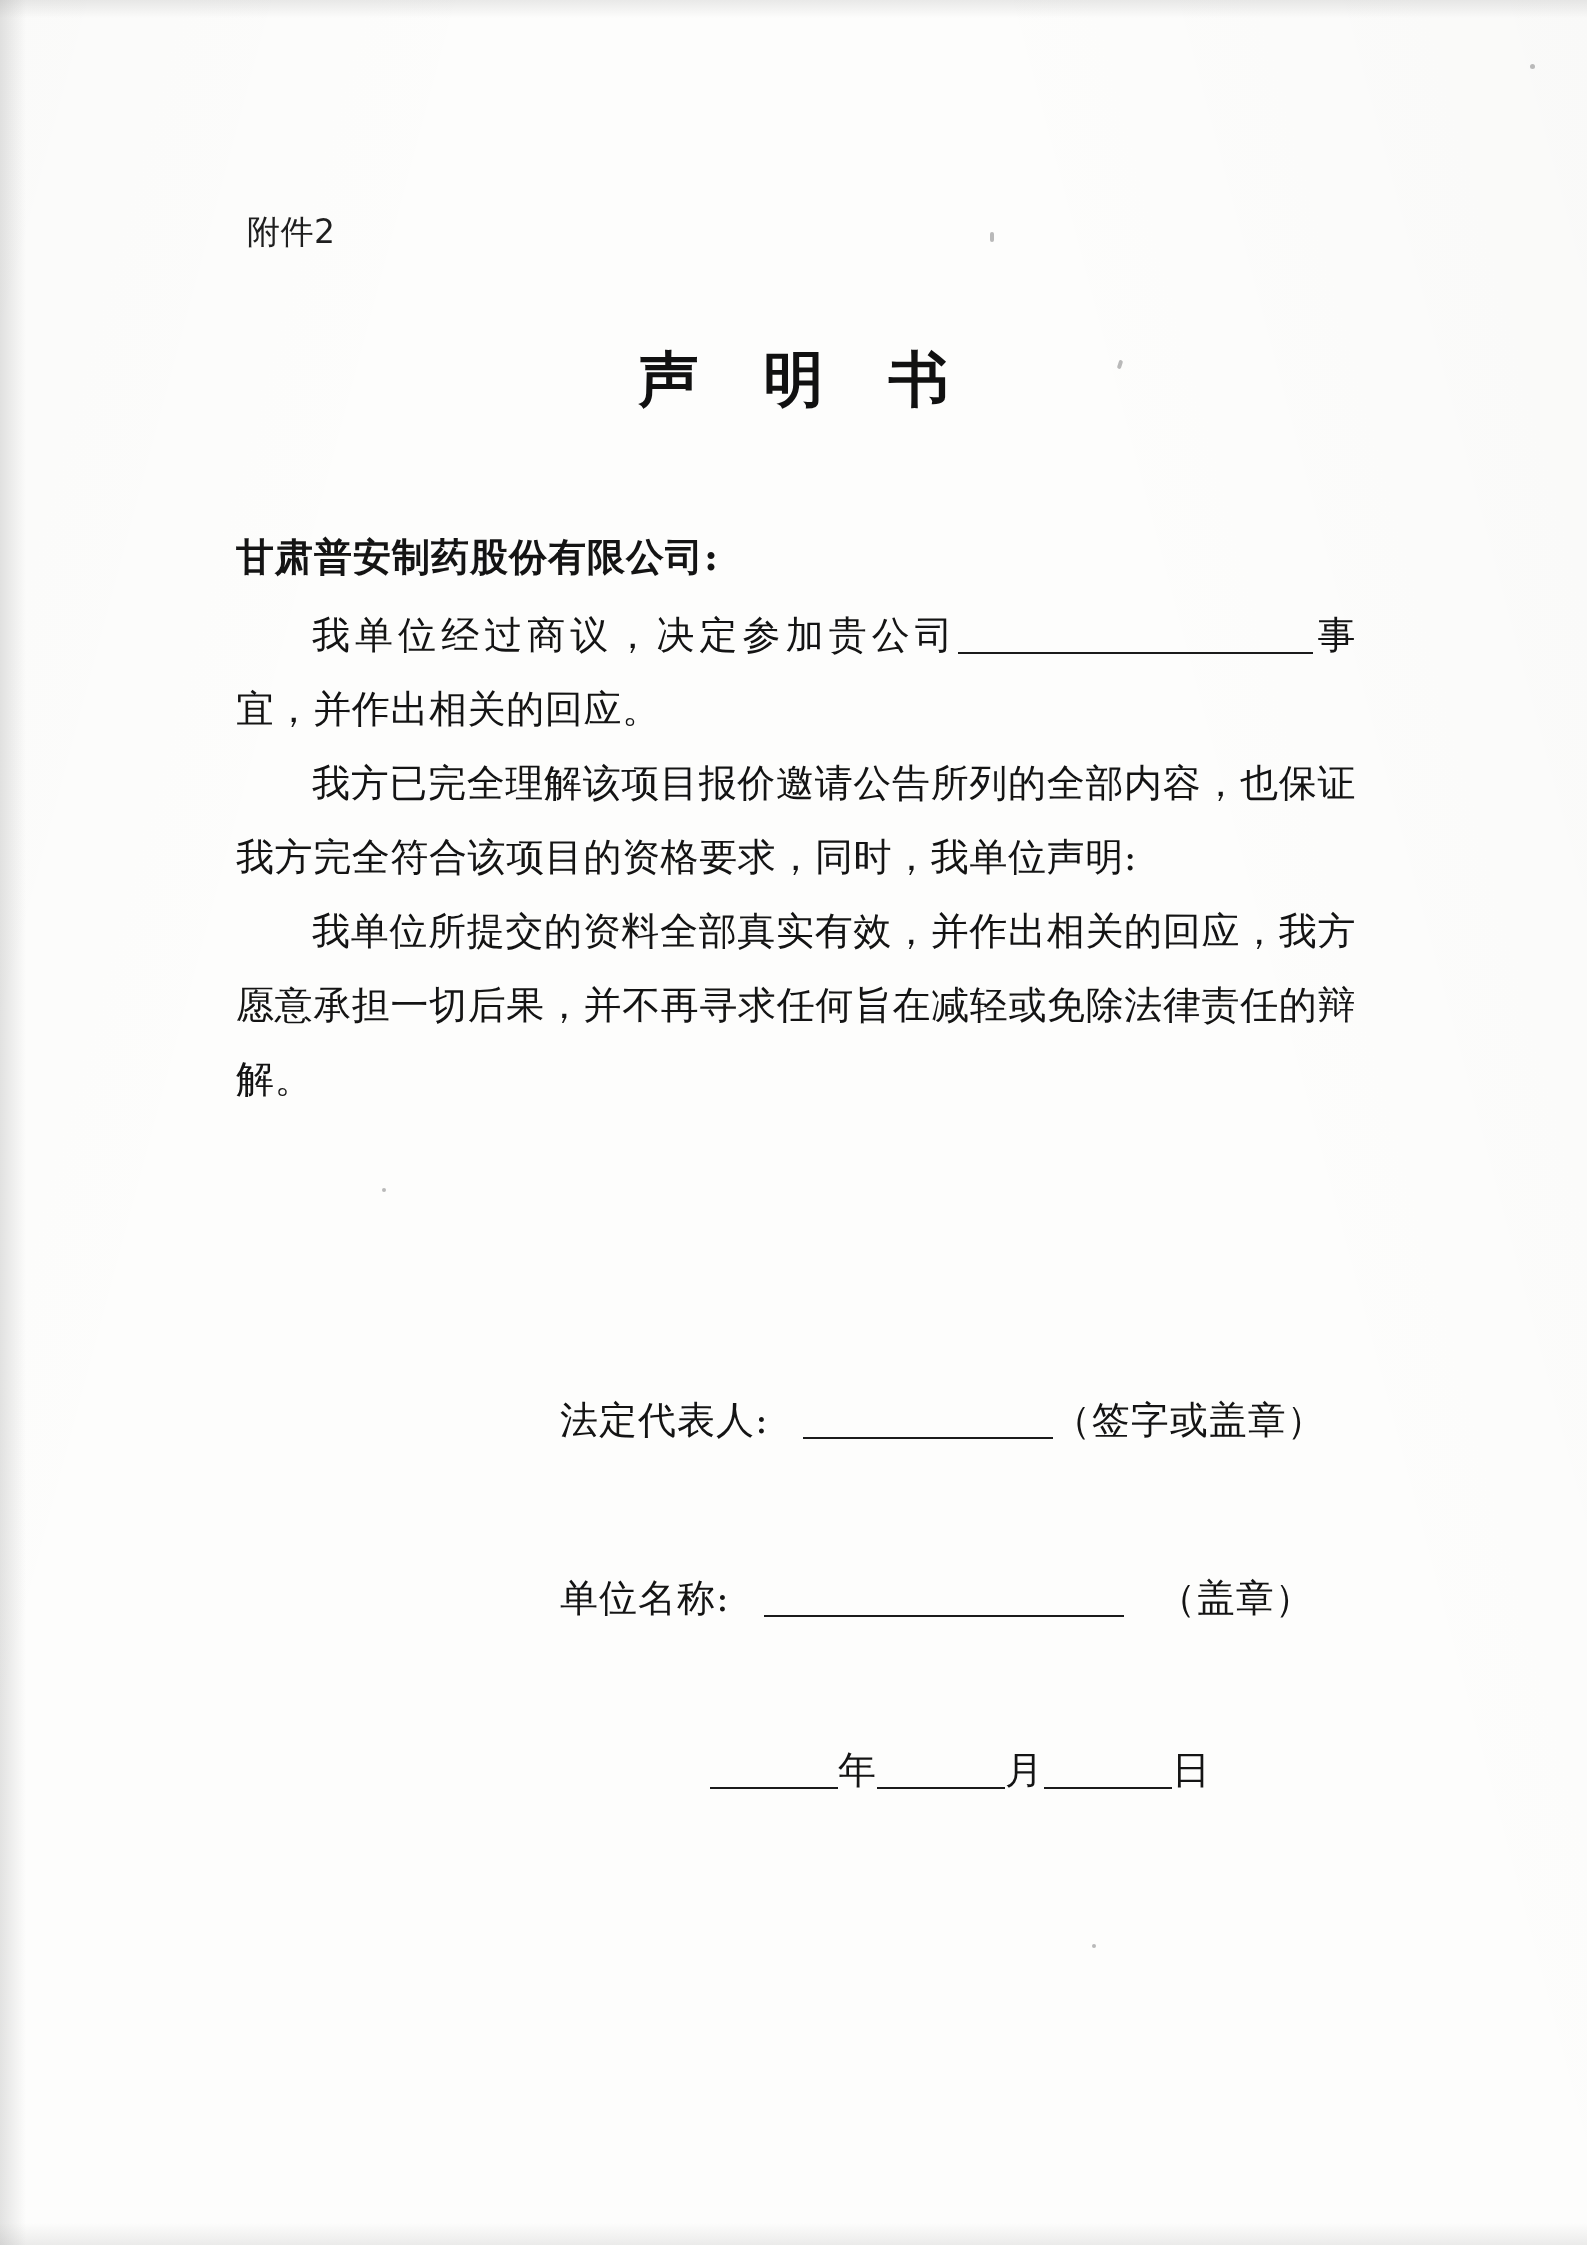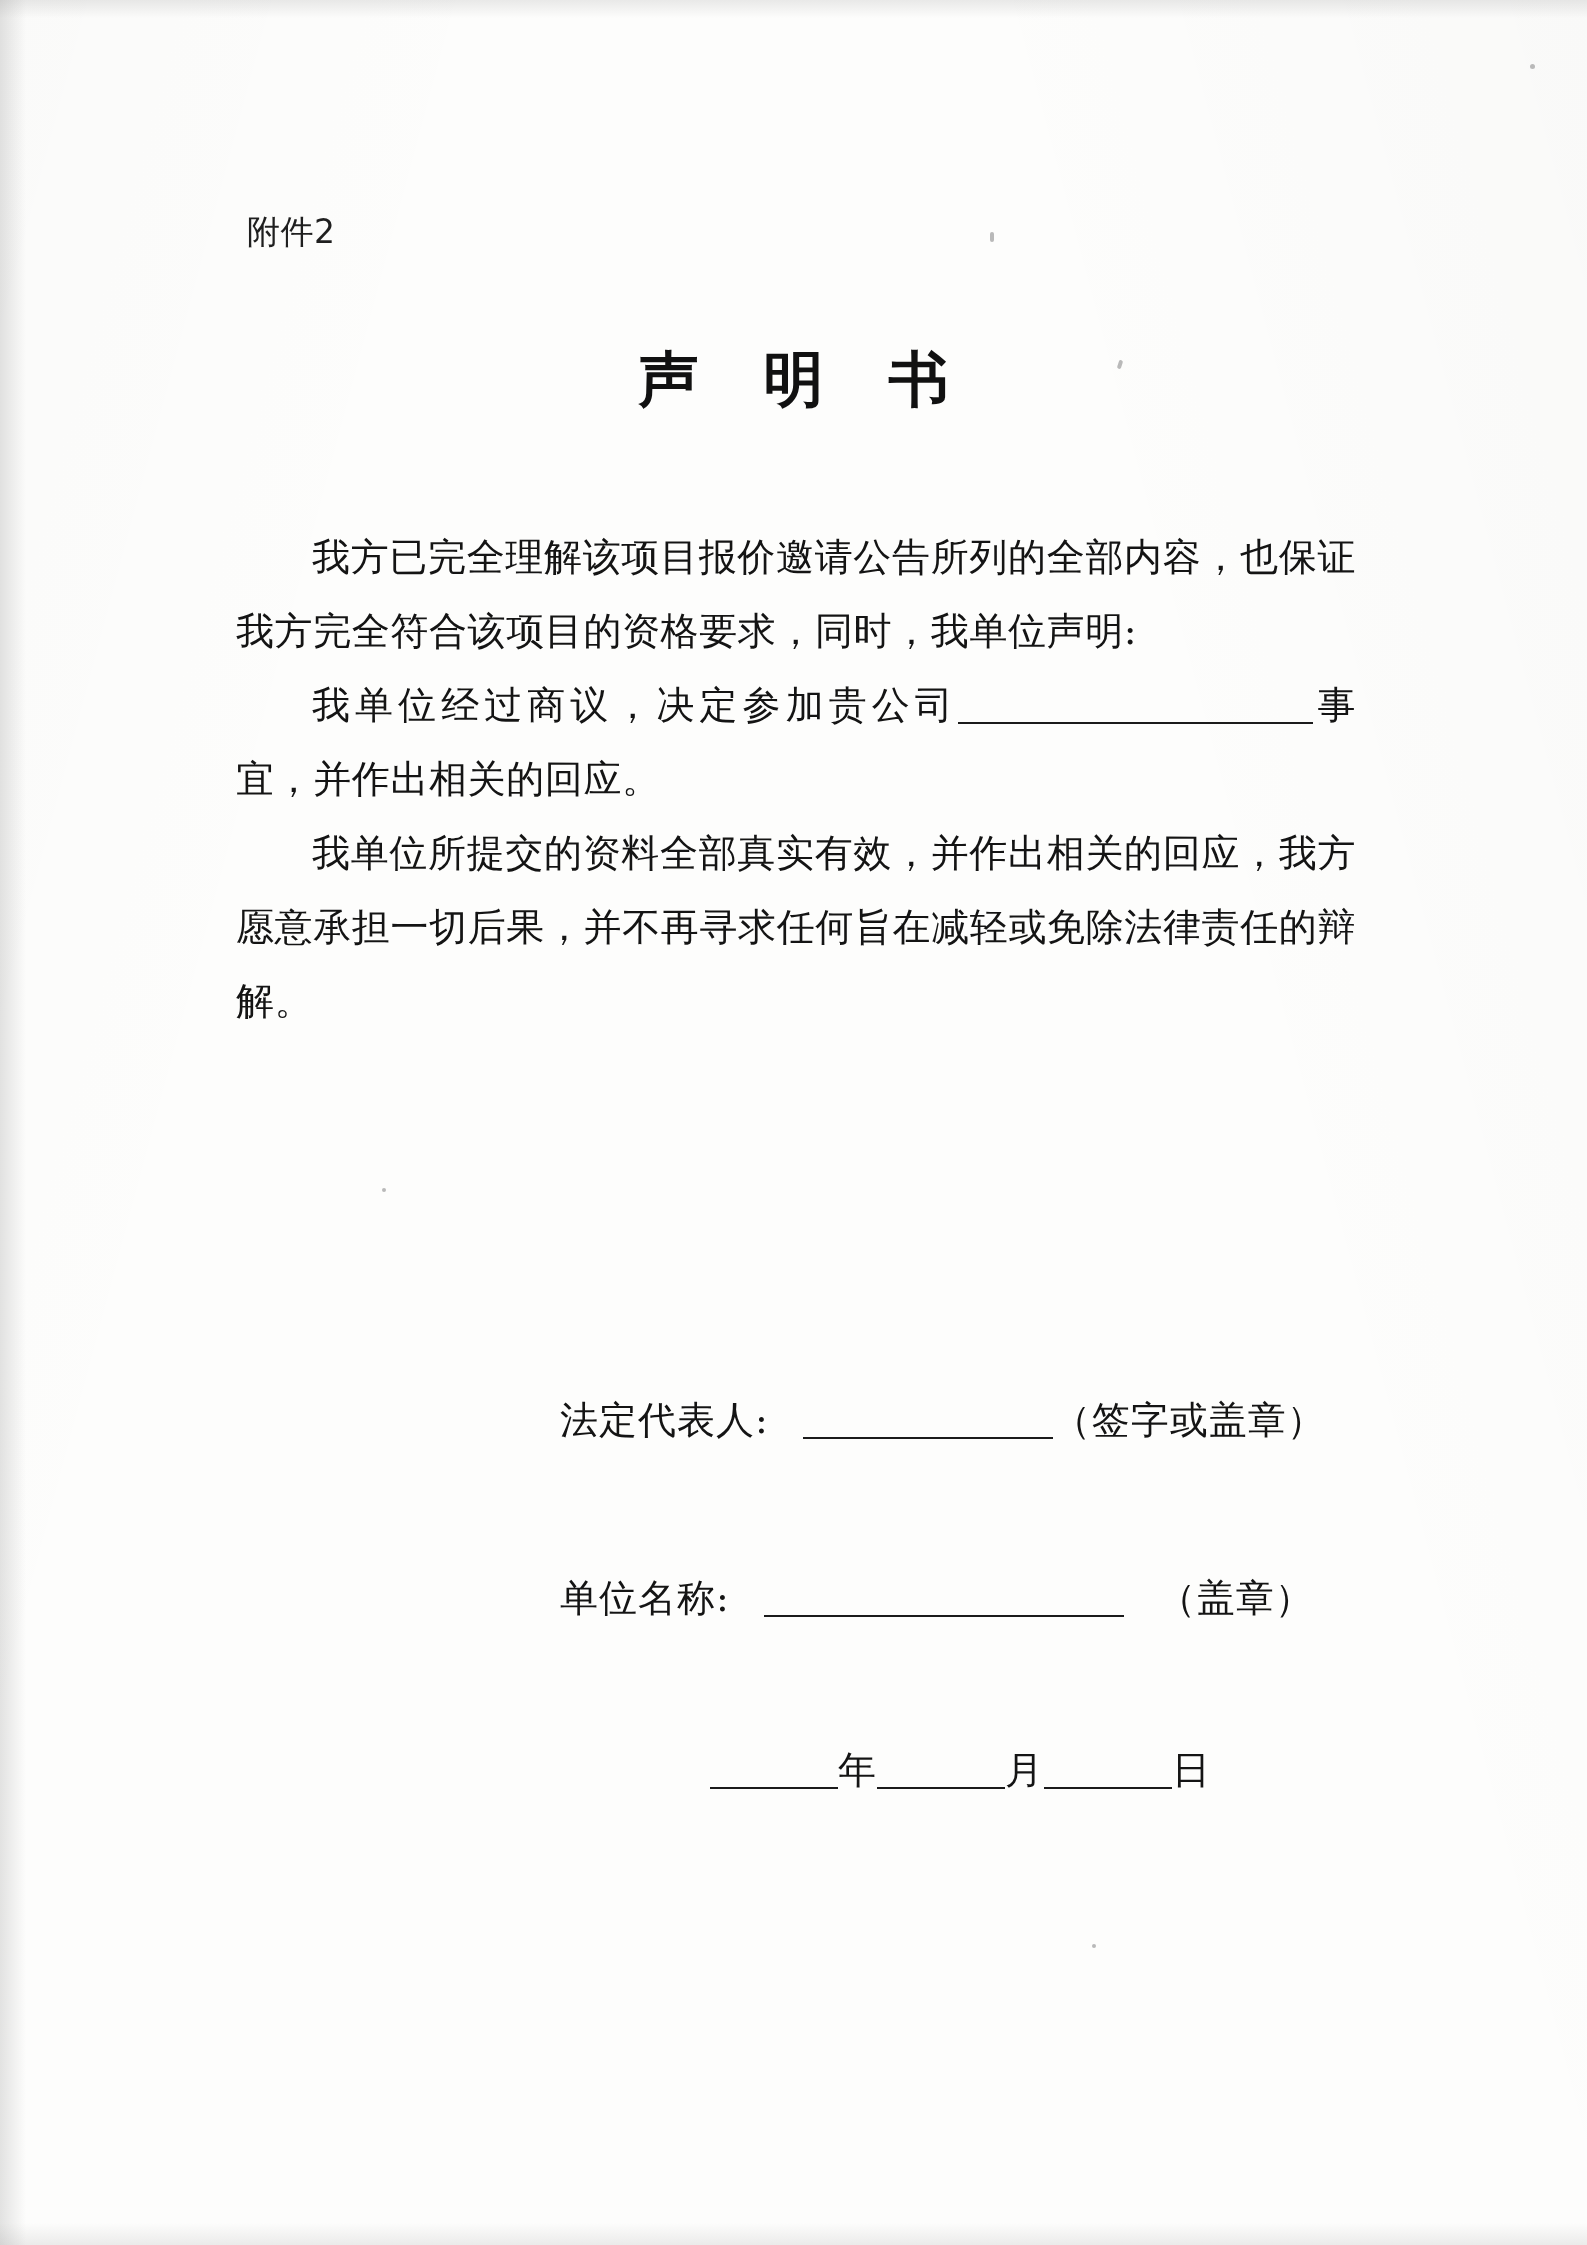--- a/index.html
+++ b/index.html
@@ -158,26 +158,27 @@
   <div class="speck" style="left:1092px; top:1944px; width:4px; height:4px;"></div>
 
   <div class="content">
 
     <div class="attach-label">附件2</div>
 
     <div class="doc-title">声 明 书</div>
 
     <div class="body-block">
 
-
-      <div class="para">我方已完全理解该项目报价邀请公告所列的全部内容，也保证我方完全符合该项目的资格要求，同时，我单位声明:</div>
+      <div class="addressee">甘肃普安制药股份有限公司:</div>
 
       <div class="para">
         <span>我单位经过商议，决定参加贵公司</span><span class="blank-line bl-long"></span><span>事宜，并作出相关的回应。</span>
       </div>
+
+      <div class="para">我方已完全理解该项目报价邀请公告所列的全部内容，也保证我方完全符合该项目的资格要求，同时，我单位声明:</div>
 
       <div class="para">我单位所提交的资料全部真实有效，并作出相关的回应，我方愿意承担一切后果，并不再寻求任何旨在减轻或免除法律责任的辩解。</div>
     </div>
 
     <div class="sig-block">
 
       <div class="sig-row legal">
         <span>法定代表人:</span><span class="gap-sm"></span><span class="ul ul-legal"></span><span>（签字或盖章）</span>
       </div>
 

